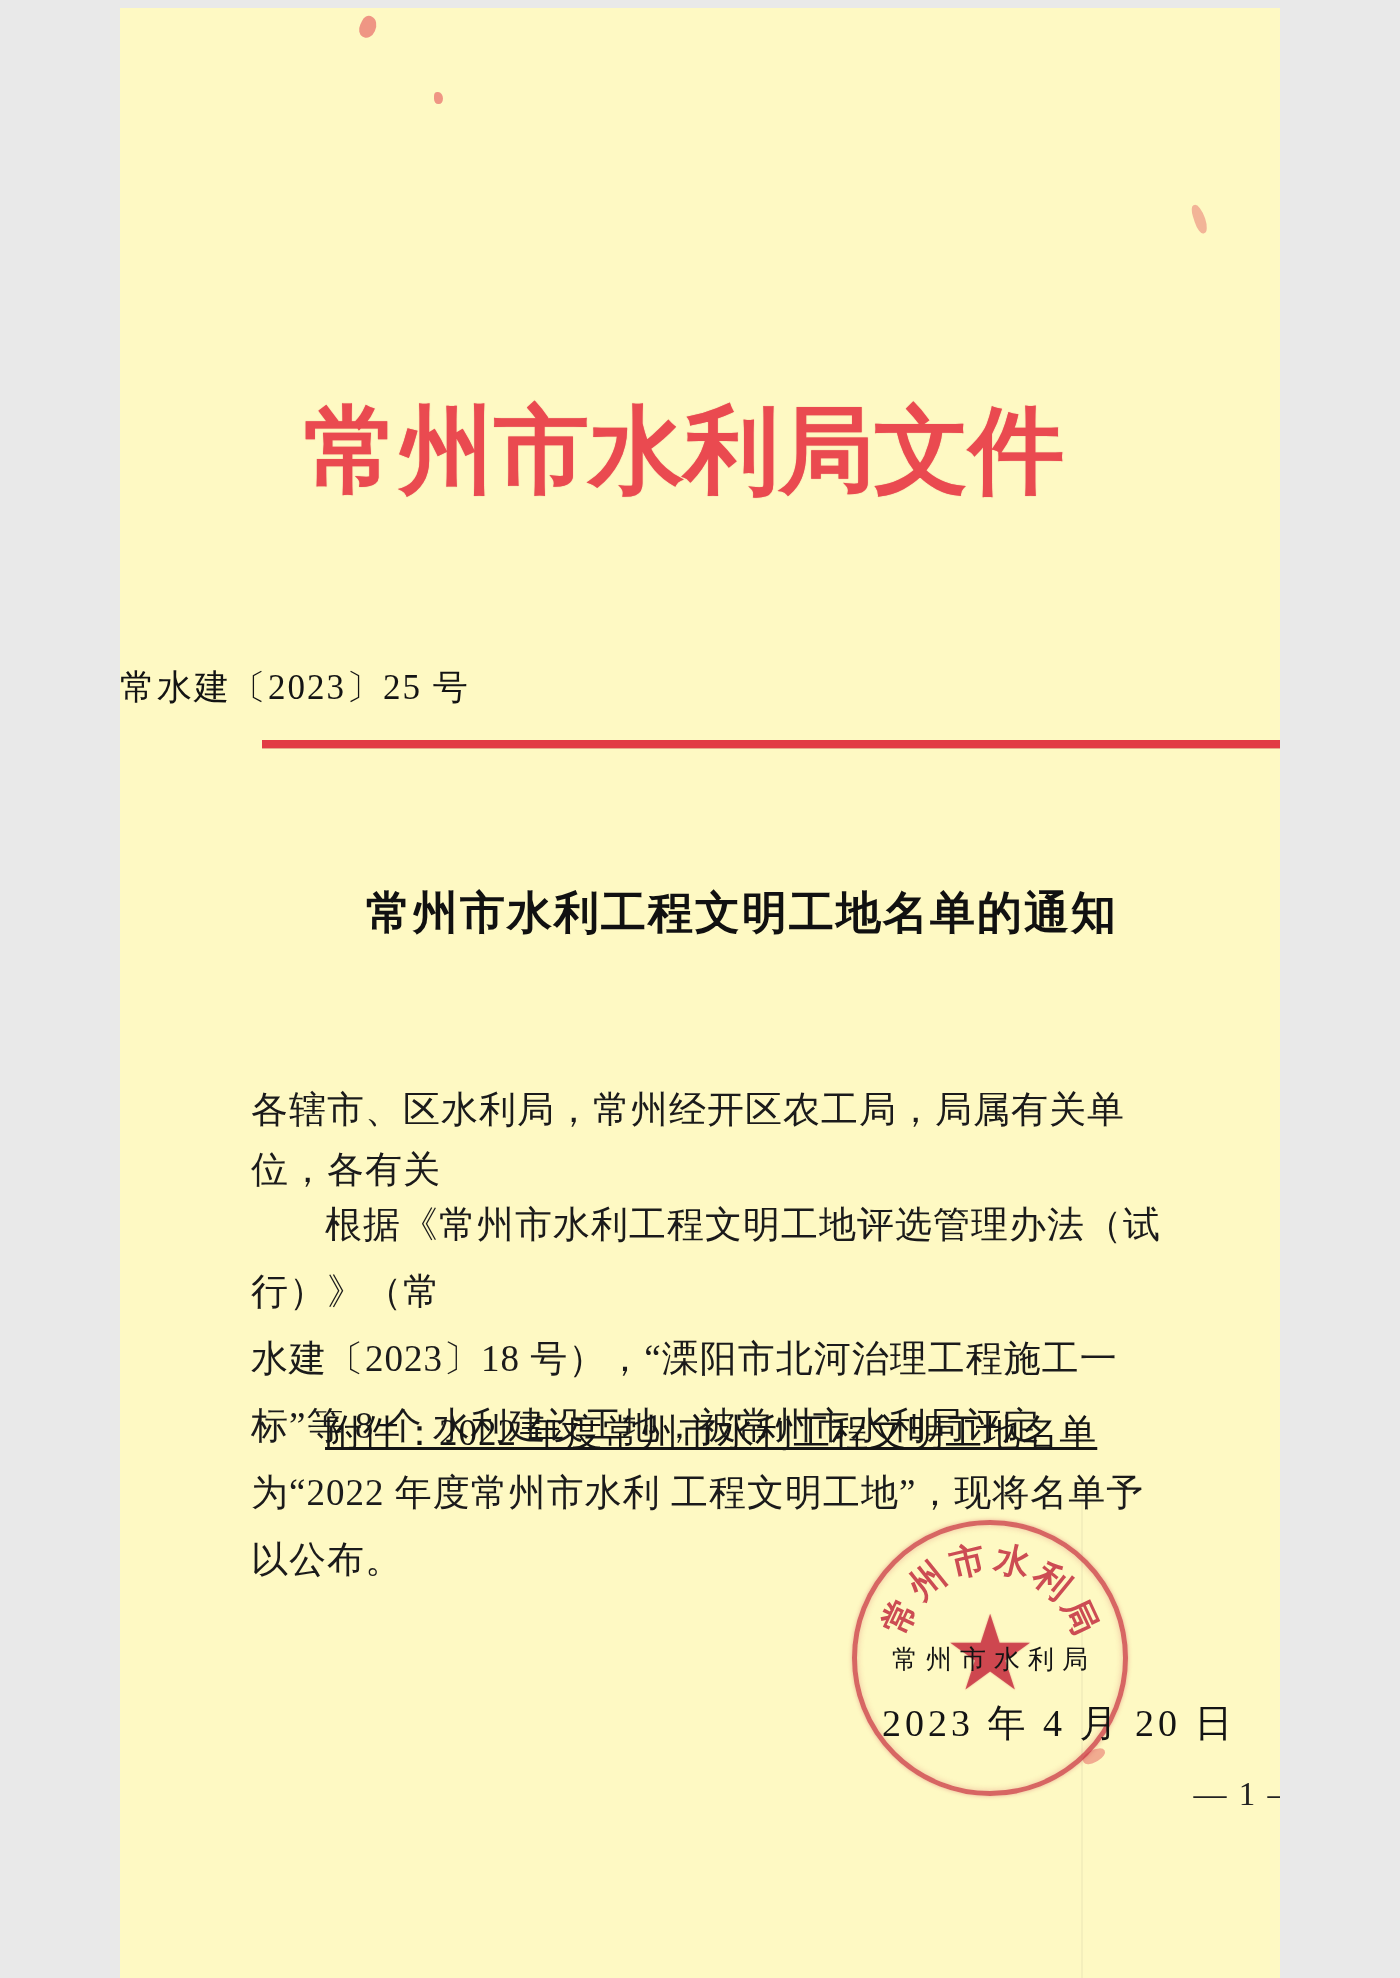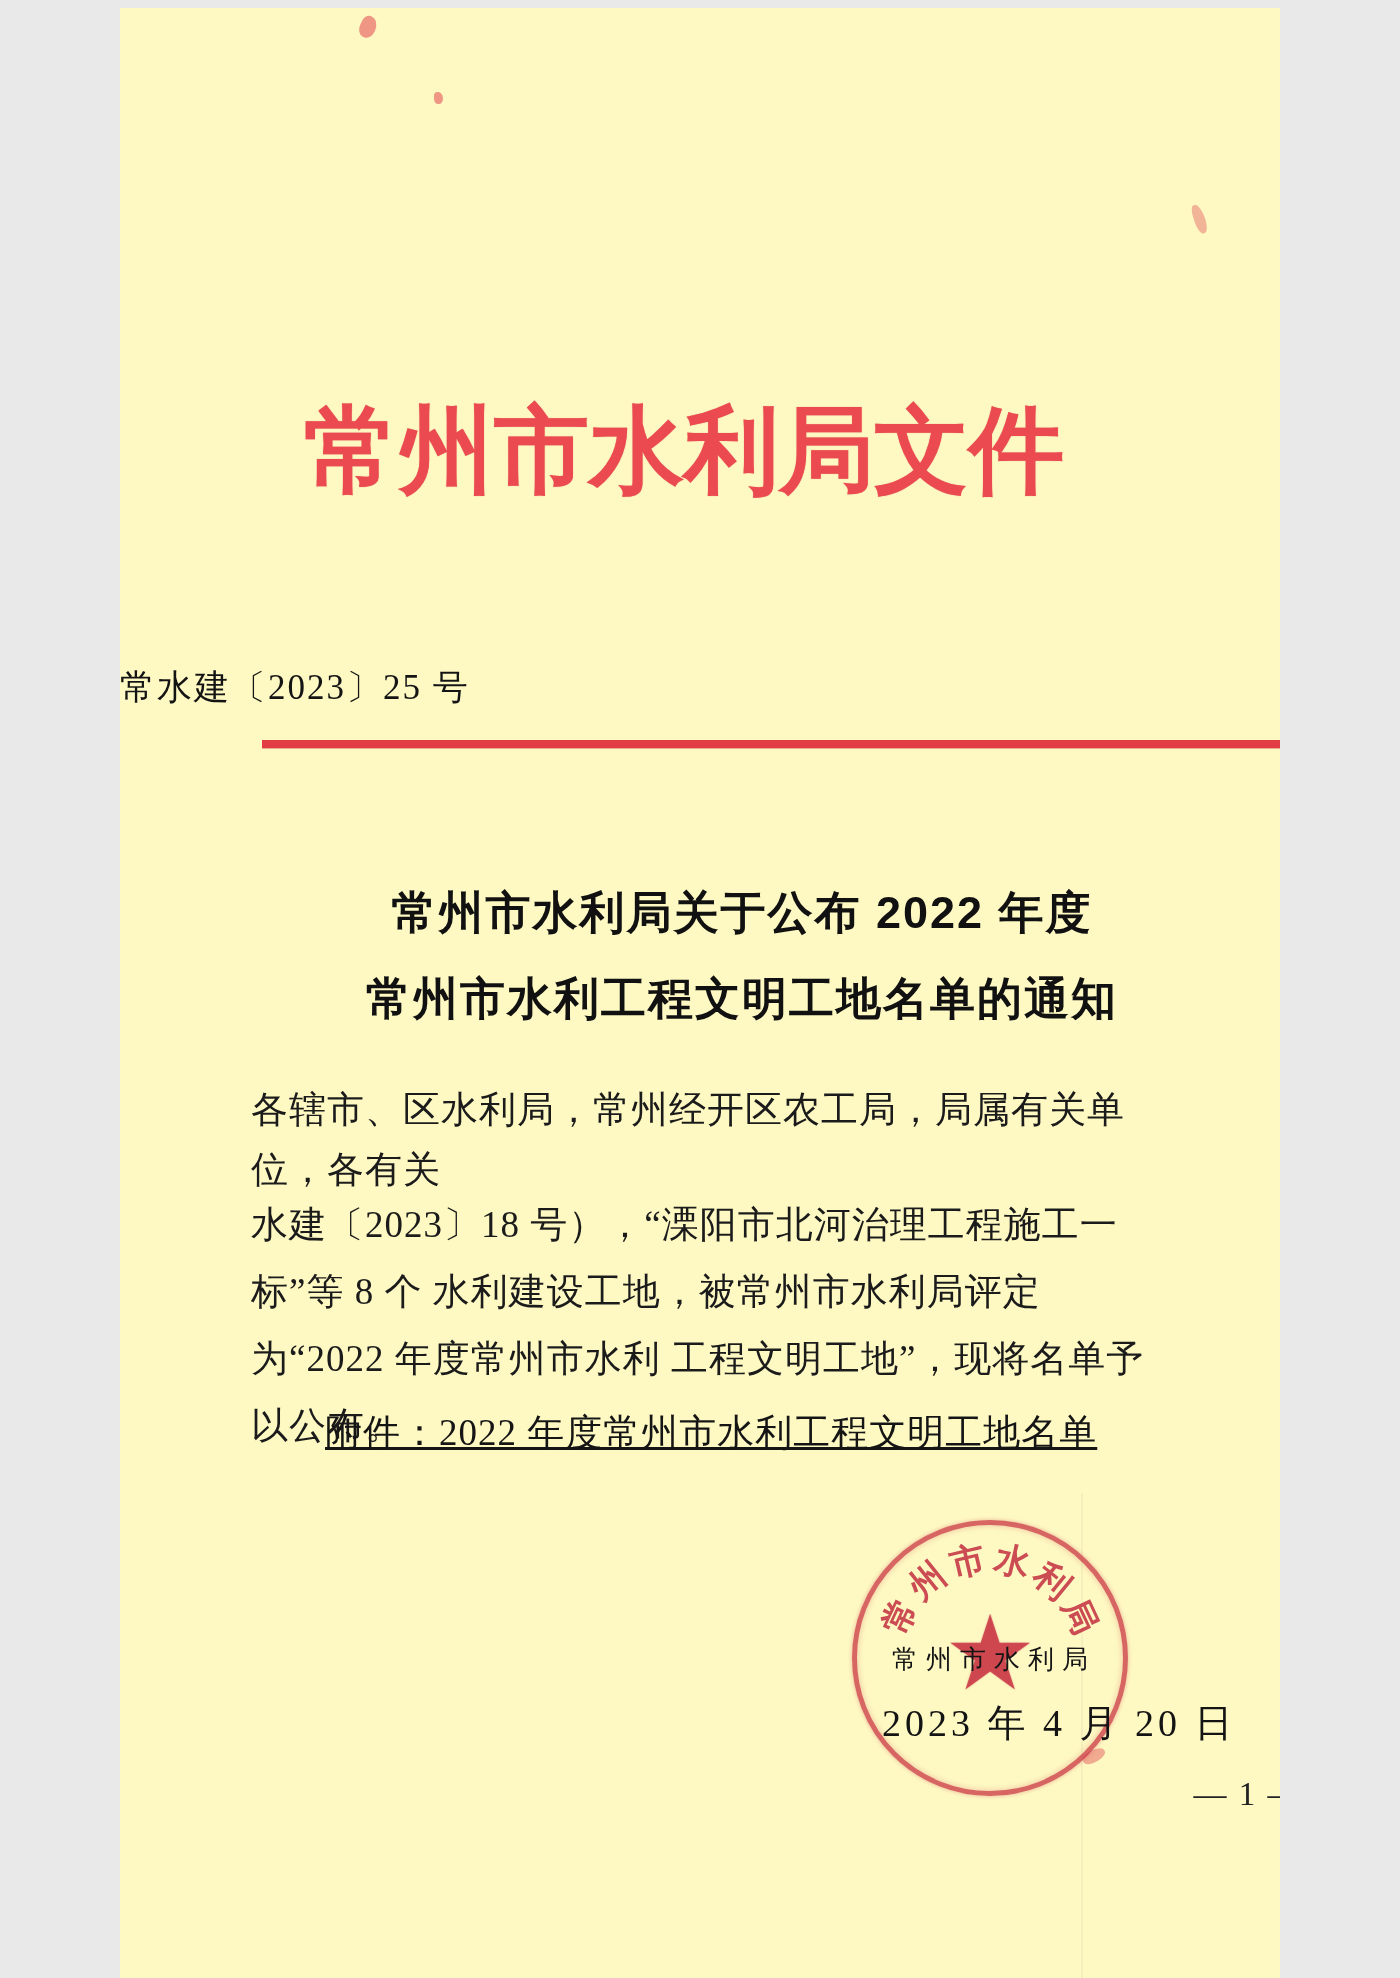--- a/index.html
+++ b/index.html
@@ -102,29 +102,29 @@
   <div class="speck s4"></div>
   <div class="crease"></div>
 
   <div class="masthead">常州市水利局文件</div>
 
   <div class="doc-number">常水建〔2023〕25 号</div>
 
   <div class="red-rule"></div>
 
   <div class="notice-title">
-    <div>常州市水利局关于公布 2022 年度</div>
     <div>常州市水利工程文明工地名单的通知</div>
   </div>
 
   <div class="recipients">
     <div>各辖市、区水利局，常州经开区农工局，局属有关单位，各有关</div>
   </div>
 
   <div class="body-para">
+    <span class="indent">根据《常州市水利工程文明工地评选管理办法（试行）》（常</span>
     <span>水建〔2023〕18 号），“溧阳市北河治理工程施工一标”等 8 个</span>
     <span>水利建设工地，被常州市水利局评定为“2022 年度常州市水利</span>
     <span>工程文明工地”，现将名单予以公布。</span>
   </div>
 
   <div class="attachment">附件：2022 年度常州市水利工程文明工地名单</div>
 
   <div class="seal">
     <span class="star">★</span>
     <span class="arc-char" style="transform:translate(-50%,-50%) rotate(-65deg) translateY(-99px);">常</span>

